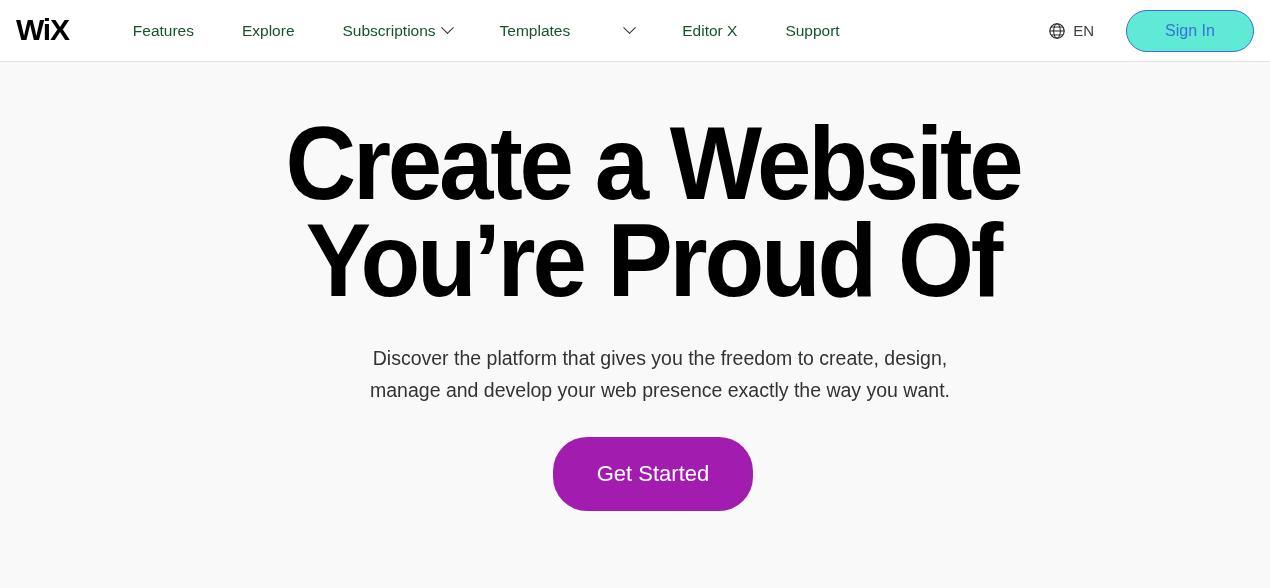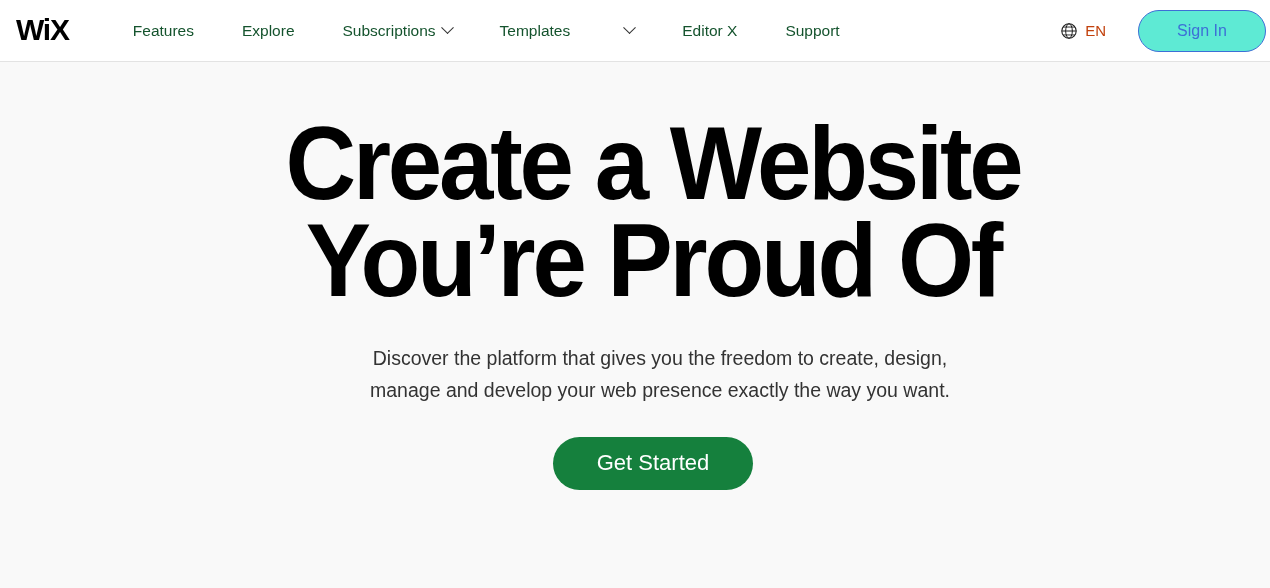--- a/index.html
+++ b/index.html
@@ -18,21 +18,21 @@
   }
 
   
   .header {
     position: relative;
     height: 62px;
     background: #ffffff;
     border-bottom: 1px solid #e3e3e3;
     display: flex;
     align-items: center;
-    padding: 0 4px 0 16px;
+    padding: 0 16px 0 16px;
   }
 
   .logo {
     font-family: "Liberation Sans", sans-serif;
     font-weight: 700;
     font-size: 30px;
     letter-spacing: -1.2px;
     color: #000;
     line-height: 1;
     margin-right: 40px;
@@ -75,21 +75,21 @@
     display: flex;
     align-items: center;
     gap: 0;
   }
 
   .lang {
     display: flex;
     align-items: center;
     gap: 7px;
     font-size: 15px;
-    color: #c2410c;
+    color: #404040;
     cursor: pointer;
     padding: 6px 10px;
     margin-right: 22px;
   }
   .globe-icon { width: 18px; height: 18px; display: block; }
 
   .signin-btn {
     display: flex;
     align-items: center;
     justify-content: center;
@@ -134,23 +134,23 @@
     font-weight: 400;
   }
   .hero-sub .line { display: block; margin-left: 14px; }
 
   .cta-wrap { margin-top: 30px; }
 
   .cta-btn {
     display: inline-flex;
     align-items: center;
     justify-content: center;
-    height: 53px;
+    height: 74px;
     padding: 0 44px;
-    background: #15803d;
+    background: #a21caf;
     color: #ffffff;
     font-size: 22px;
     border: none;
     border-radius: 34px;
     cursor: pointer;
     font-family: "Liberation Sans", sans-serif;
   }
 </style>
 </head>
 <body>

